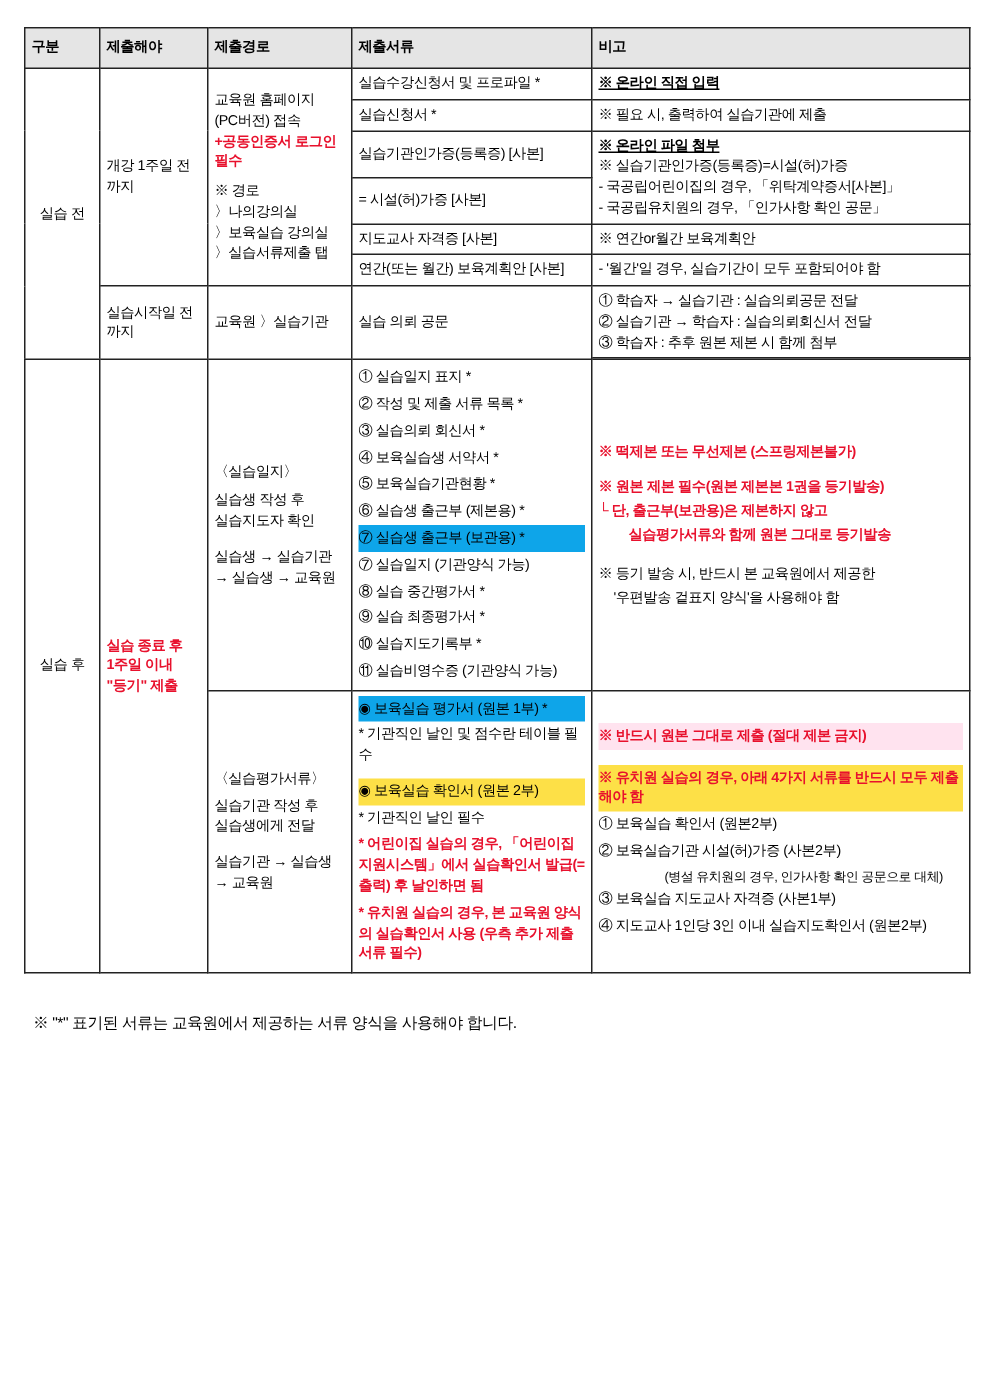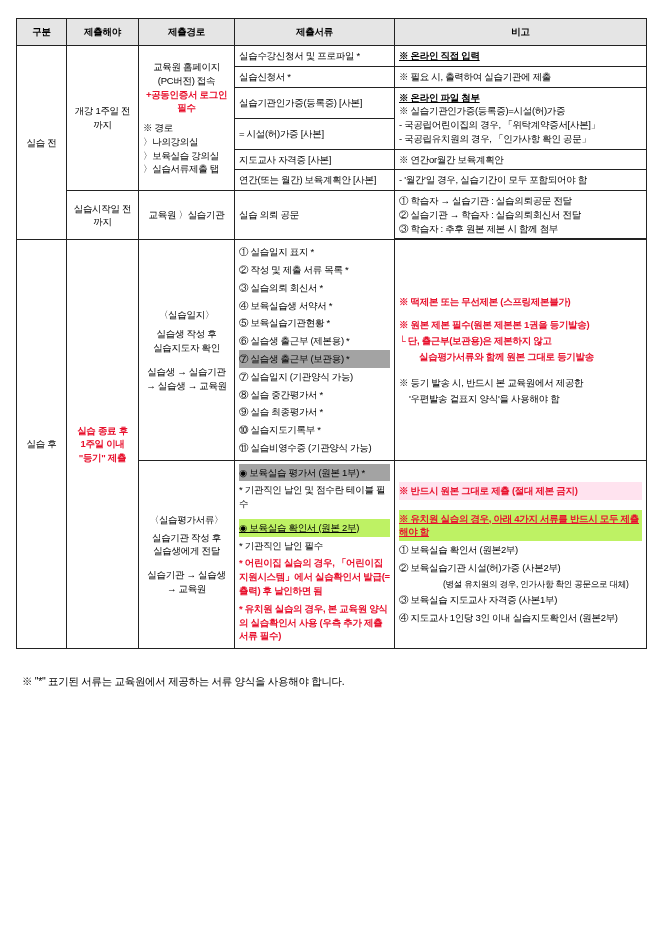--- a/index.html
+++ b/index.html
@@ -38,29 +38,29 @@
     border: 1px solid #222222;
     vertical-align: middle;
     padding: 3px 4px;
     font-size: 9.5px;
     line-height: 1.45;
     letter-spacing: -0.3px;
   }
   thead th {
     background: #e5e5e5;
     font-weight: bold;
-    text-align: center;
+    text-align: left;
     height: 20px;
     font-size: 10px;
   }
-  .c-center { text-align: center; }
+  .c-center { }
   .c-left { text-align: left; }
   .redb { color: #e8112d; font-weight: bold; }
-  .hl-yellow { background: #a3a3a3; }
-  .hl-green { background: #bef264; text-decoration: underline; }
+  .hl-yellow { background: #0ea5e9; }
+  .hl-green { background: #fde047; }
   .hl-pink { background: #ffe3ef; }
   .tight { line-height: 1.4; }
   .u { text-decoration: underline; text-align: right; }
   .vcenter { vertical-align: middle; }
   .vtop { vertical-align: top; }
   .indent { padding-left: 8px; display: block; }
   .footnotes {
     margin-top: 26px;
     padding-left: 6px;
   }

